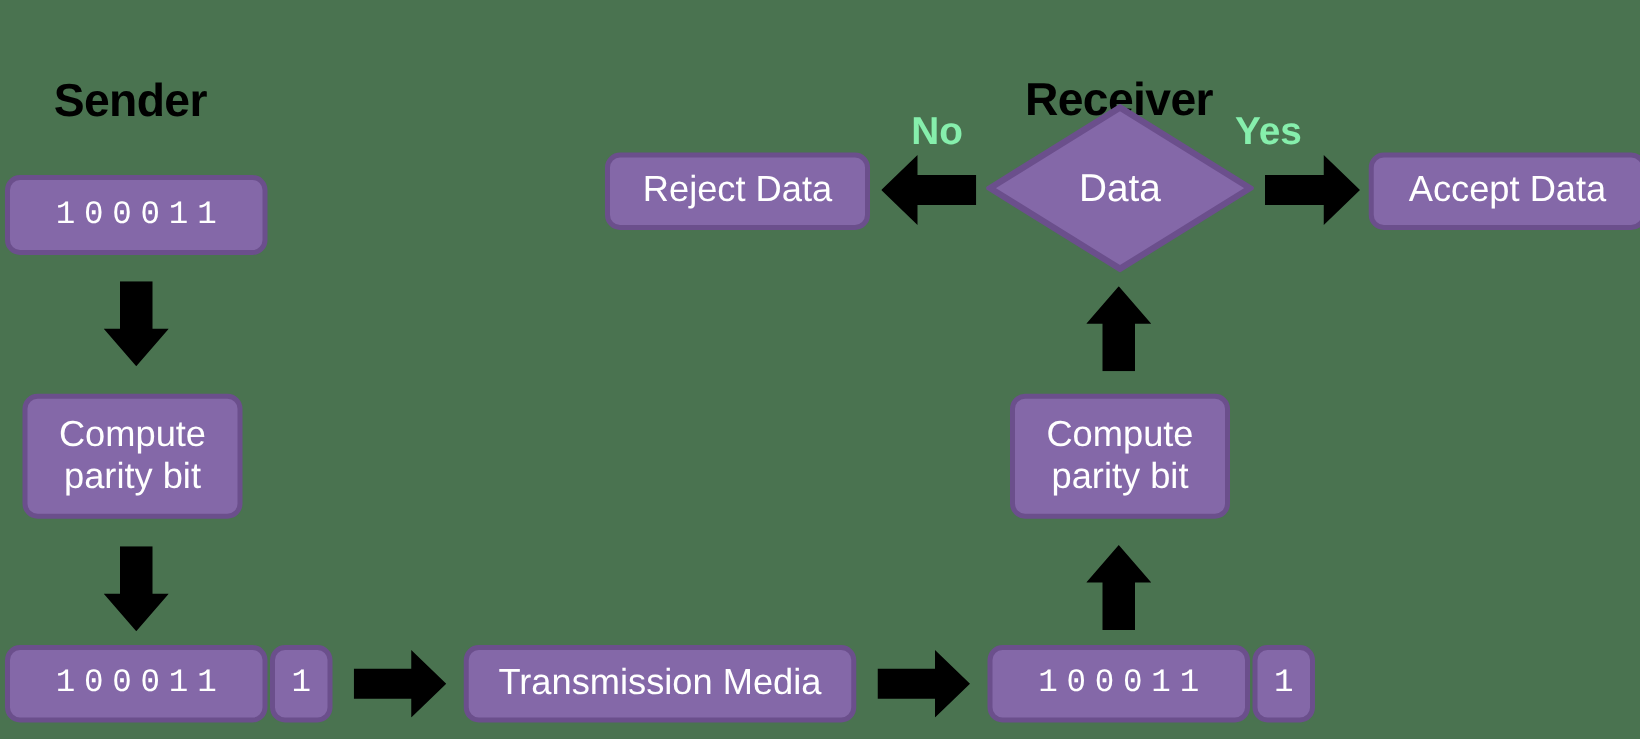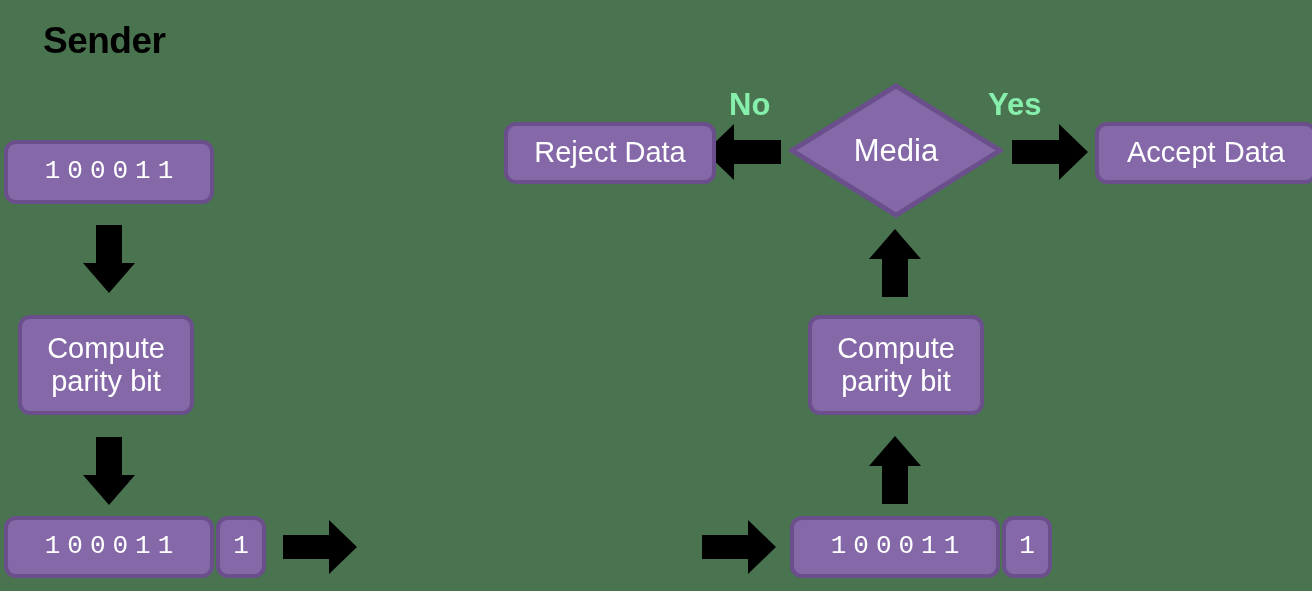--- a/index.html
+++ b/index.html
@@ -21,20 +21,21 @@
 
   
   .heading {
     position: absolute;
     color: #000000;
     font-weight: bold;
     font-size: 37px;
     line-height: 1;
     letter-spacing: -0.5px;
     white-space: nowrap;
+    margin-top: 40px;
   }
 
   
   .box {
     position: absolute;
     box-sizing: border-box;
     background: #8468a8;
     border: 4px solid #6b4f8c;
     border-radius: 12px;
     color: #ffffff;
@@ -87,20 +88,21 @@
     line-height: 1;
     white-space: nowrap;
   }
 </style>
 </head>
 <body>
 
 <div id="stage">
 
   <div class="heading" style="left:43px; top:22px;">Sender</div>
+  <div class="heading" style="left:820px; top:21px;">Receiver</div>
 
   <div class="box mono" style="left:4px; top:140px; width:210px; height:64px;">100011</div>
 
   <div class="arrow" style="left:83px; top:225px;">
     <svg width="52" height="68" viewBox="0 0 52 68">
       <polygon points="13,0 39,0 39,38 52,38 26,68 0,38 13,38" fill="#000000"></polygon>
     </svg>
   </div>
 
   <div class="box" style="left:18px; top:315px; width:176px; height:100px;">Compute
@@ -114,20 +116,21 @@
 
   <div class="box mono" style="left:4px; top:516px; width:210px; height:62px;">100011</div>
   <div class="box mono" style="left:216px; top:516px; width:50px; height:62px; letter-spacing:0; text-indent:0;">1</div>
 
   <div class="arrow" style="left:283px; top:520px;">
     <svg width="74" height="54" viewBox="0 0 74 54">
       <polygon points="0,15 46,15 46,0 74,27 46,54 46,39 0,39" fill="#000000"></polygon>
     </svg>
   </div>
 
+  <div class="box" style="left:371px; top:516px; width:314px; height:62px;">Transmission Media</div>
 
   <div class="arrow" style="left:702px; top:520px;">
     <svg width="74" height="54" viewBox="0 0 74 54">
       <polygon points="0,15 46,15 46,0 74,27 46,54 46,39 0,39" fill="#000000"></polygon>
     </svg>
   </div>
 
   <div class="box mono" style="left:790px; top:516px; width:210px; height:62px;">100011</div>
   <div class="box mono" style="left:1002px; top:516px; width:50px; height:62px; letter-spacing:0; text-indent:0;">1</div>
 
@@ -143,34 +146,34 @@
   <div class="arrow" style="left:869px; top:229px;">
     <svg width="52" height="68" viewBox="0 0 52 68">
       <polygon points="26,0 52,30 39,30 39,68 13,68 13,30 0,30" fill="#000000"></polygon>
     </svg>
   </div>
 
   <div class="diamond-wrap" style="left:789px; top:83px; width:214px; height:135px;">
     <svg width="214" height="135" viewBox="0 0 214 135">
       <polygon points="107,3 211,67.5 107,132 3,67.5" fill="#8468a8" stroke="#6b4f8c" stroke-width="5"></polygon>
     </svg>
-    <div class="diamond-label">Media</div>
+    <div class="diamond-label">Data</div>
   </div>
 
   <div class="edge-label" style="left:729px; top:89px;">No</div>
   <div class="edge-label" style="left:988px; top:89px;">Yes</div>
 
   <div class="arrow" style="left:705px; top:124px;">
     <svg width="76" height="56" viewBox="0 0 76 56">
       <polygon points="76,16 29,16 29,0 0,28 29,56 29,40 76,40" fill="#000000"></polygon>
     </svg>
   </div>
 
   <div class="arrow" style="left:1012px; top:124px;">
     <svg width="76" height="56" viewBox="0 0 76 56">
       <polygon points="0,16 47,16 47,0 76,28 47,56 47,40 0,40" fill="#000000"></polygon>
     </svg>
   </div>
 
-  <div class="box" style="left:484px; top:122px; width:212px; height:62px;margin-left:20px;">Reject Data</div>
+  <div class="box" style="left:484px; top:122px; width:212px; height:62px;">Reject Data</div>
   <div class="box" style="left:1095px; top:122px; width:222px; height:62px;">Accept Data</div>
 
 </div>
 
 </body></html>

